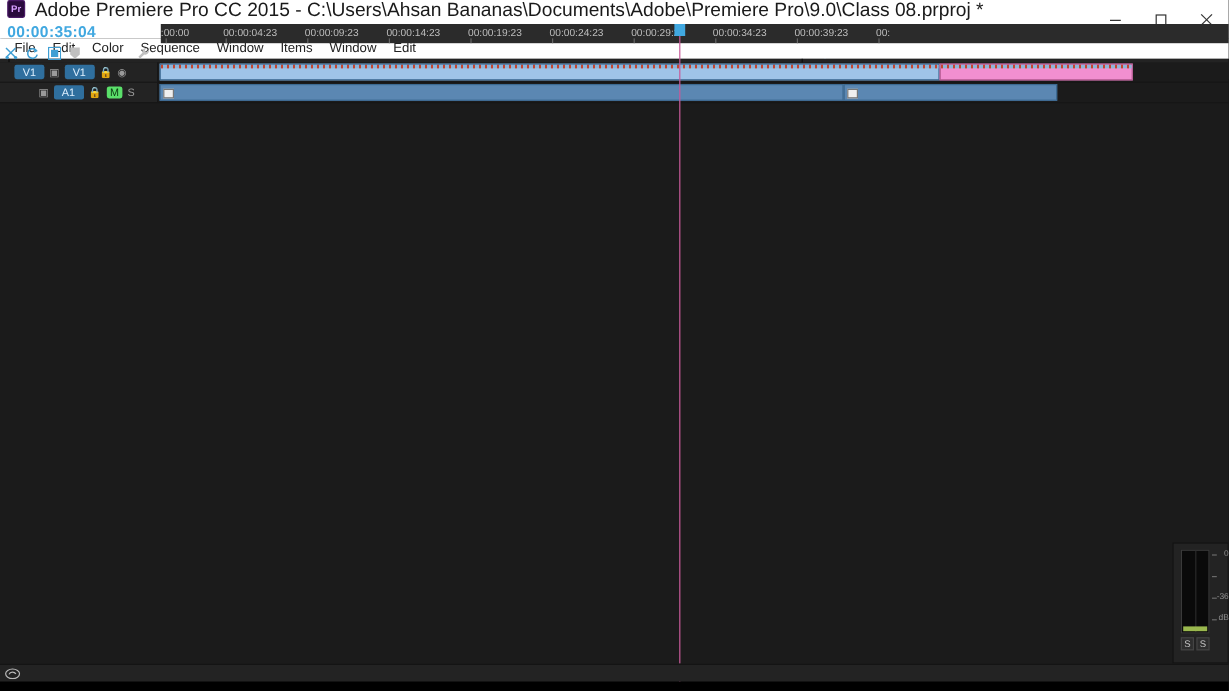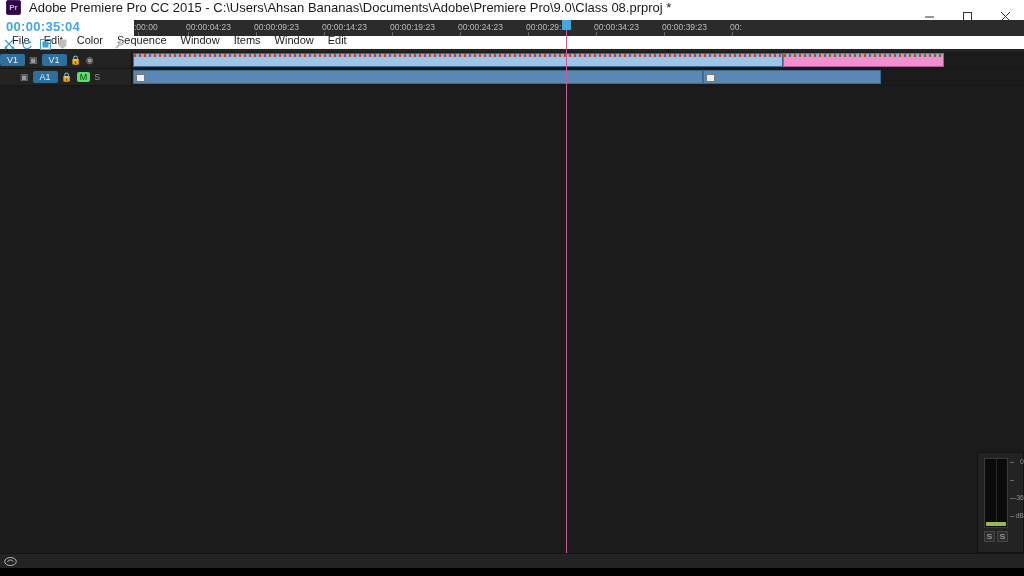--- a/index.html
+++ b/index.html
@@ -4,21 +4,21 @@
 <style>
   * { box-sizing: border-box; margin:0; padding:0; }
   html,body { width:1024px; height:576px; overflow:hidden; background:#000; }
   body { font-family:"Liberation Sans", sans-serif; font-size:11px; color:#c8c8c8; -webkit-font-smoothing:antialiased; }
 
   .app { position:relative; width:1024px; height:576px; background:#1e1e1e; }
 
   
   .titlebar { position:absolute; left:0; top:0; width:1024px; height:32px; background:#ffffff; display:flex; align-items:flex-start; }
   .pr-logo { width:15px; height:15px; margin-left:6px; background:#2a0b3d; border:1px solid #4a1a66; color:#d79fff; font-size:8px; font-weight:bold; display:flex; align-items:center; justify-content:center; border-radius:2px; flex:0 0 auto;}
-  .title-text { margin-left:8px; color:#1a1a1a; font-size:13px; white-space:nowrap; }
+  .title-text { margin-left:8px; color:#1a1a1a; font-size:16px; white-space:nowrap; }
   .wincontrols { position:absolute; right:0; top:0; height:32px; display:flex; }
   .wbtn { width:38px; height:32px; display:flex; align-items:center; justify-content:center; color:#333; font-size:12px; }
 
   
   .menubar { position:absolute; left:0; top:32px; width:1024px; height:17px; background:#ffffff; display:flex; align-items:center; padding-left:5px; }
   .menuitem { color:#222; font-size:11px; padding:0 7px; line-height:17px; height:17px; }
 
   
   .wsbar { position:absolute; left:0; top:49px; width:1024px; height:18px; background:#232323; border-bottom:1px solid #111; display:flex; align-items:center; }
   .ws-left-handle { width:8px; height:18px; border-right:1px solid #0d0d0d; }
@@ -148,21 +148,21 @@
   .tl-burger { margin-left:9px; color:#bdbdbd; font-size:9px; }
   .tl-tc { position:absolute; left:6px; top:19px; color:#41a8e0; font-size:13px; font-weight:bold; letter-spacing:.3px; }
   .tl-ruler { position:absolute; left:134px; top:20px; right:0; height:16px; background:#2b2b2b; }
   .tl-tick { position:absolute; top:2px; color:#bdbdbd; font-size:8.5px; white-space:nowrap; }
   .tl-mark { position:absolute; bottom:0; width:1px; height:4px; background:#666; }
   .tl-ctrlbar { position:absolute; left:4px; top:37px; width:126px; height:15px; display:flex; align-items:center; gap:7px; }
   .tlc { color:#3f9fd4; font-size:10px; }
   .tlc.wrench2 { color:#c0c0c0; margin-left:auto; margin-right:4px;}
   .tl-tracks { position:absolute; left:0; top:52px; right:0; bottom:0; background:#1b1b1b; }
   .trk { position:relative; height:17px; border-bottom:1px solid #161616; }
-  .trk-head { position:absolute; left:0; top:0; width:132px; height:100%; background:#232323; display:flex; align-items:center; gap:4px; padding-left:0; border-right:1px solid #141414;}
+  .trk-head { position:absolute; left:0; top:0; width:132px; height:100%; background:#232323; display:flex; align-items:center; gap:4px; padding-left:12px; border-right:1px solid #141414;}
   .vbtn { background:#2f6f9e; color:#dff1ff; font-size:9px; padding:1px 7px; border-radius:2px; }
   .sm-ico { color:#9a9a9a; font-size:9px; }
   .sm-ico.green { background:#5ae06a; color:#0c3a12; padding:0 3px; border-radius:2px; }
   .trk-area { position:absolute; left:133px; top:0; right:0; height:100%; }
   .clip { position:absolute; top:1px; bottom:1px; border:1px solid #3c6a92; }
   .clip.video { background:#9fc4e8; }
   .clip.pink { background:#f28fd0; border-color:#b45a92; }
   .clip.audio { background:#5b87b2; }
   .clip .kf { position:absolute; left:0; top:0; right:0; height:3px; background:repeating-linear-gradient(90deg,#c4452f 0 2px, #8fb4d8 2px 5px); }
   .clip .lbl { position:absolute; left:2px; top:3px; width:9px; height:8px; background:#efefef; border:1px solid #777; }

